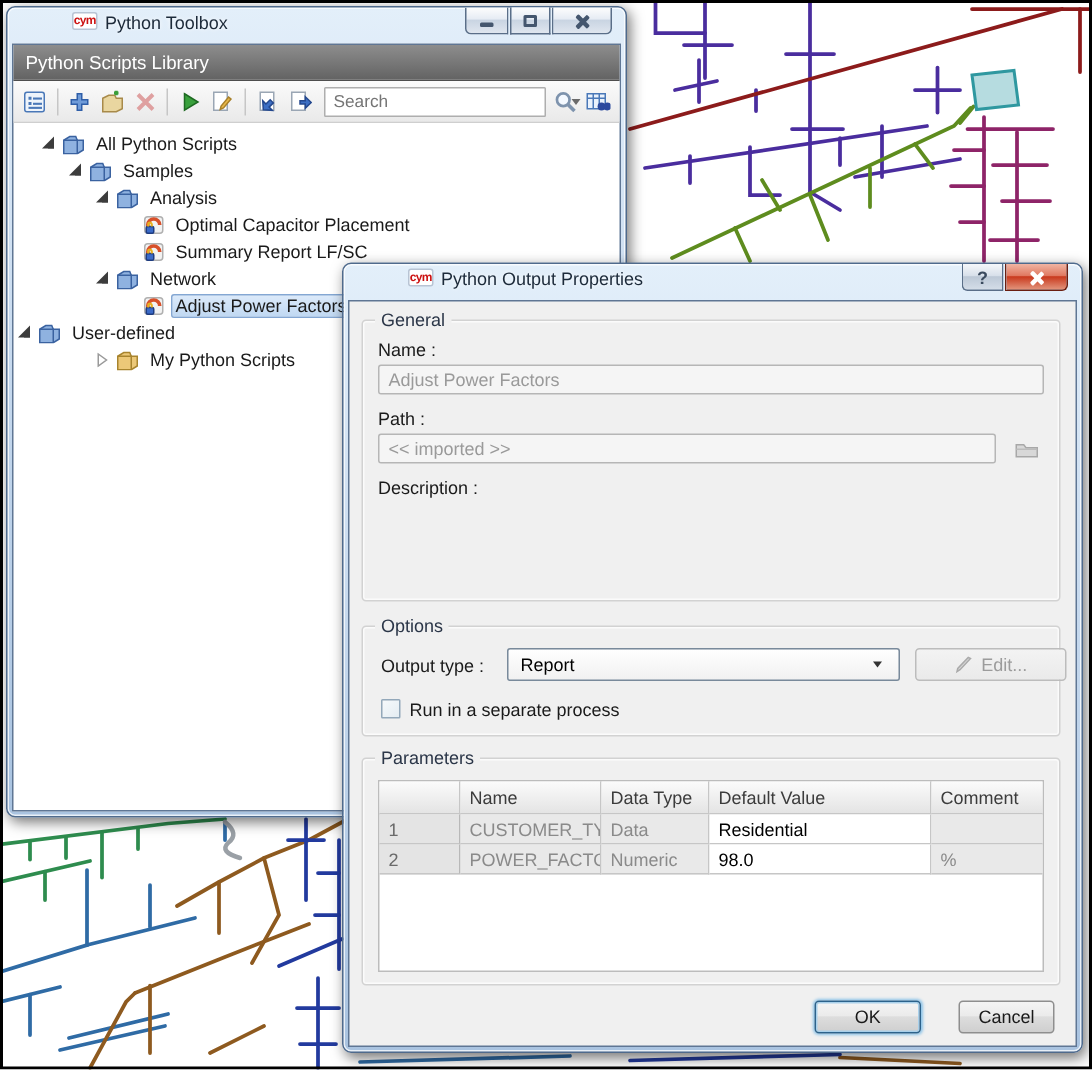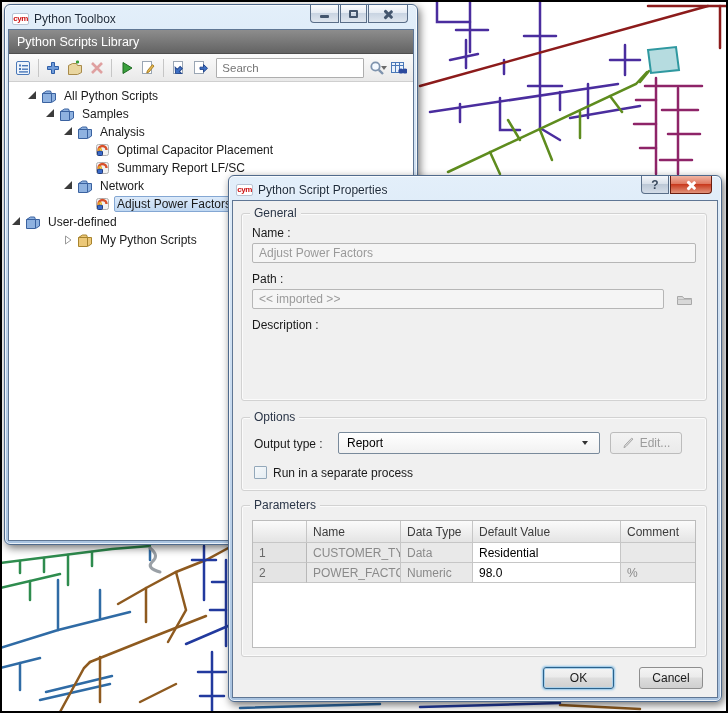--- a/index.html
+++ b/index.html
@@ -10,21 +10,21 @@
   }
   .frame { position:absolute; inset:0; border:2px solid #000; z-index:60; pointer-events:none; }
   #map { position:absolute; inset:0; z-index:0; }
 
   
   .aero {
     position:absolute; border:1px solid #4f6a8c; border-radius:6px; padding:3px;
     background:linear-gradient(180deg,#e3effa 0%,#c6d9ee 45%,#a9c3e0 100%);
     box-shadow:2px 3px 9px rgba(0,0,0,.55), inset 0 0 0 1px rgba(255,255,255,.75);
   }
-  .titlebar { position:relative; height:21px; display:flex; align-items:center; padding:0 4px; }
+  .titlebar { position:relative; height:21px; display:flex; align-items:flex-start; padding:0 4px;margin-left:36px; }
   .titlebar .title { margin-left:5px; color:#1c2a3a; font-size:12px; text-shadow:0 0 3px #fff; }
   .app-icon {
     width:17px; height:12px; background:#fff; border:1px solid #b8c4d4; border-radius:2px;
     color:#cc1111; font-weight:bold; font-size:8px; line-height:10px; text-align:center;
     font-family:"Liberation Sans",sans-serif; letter-spacing:-0.5px;
   }
   .winbtns { position:absolute; top:-3px; right:6px; display:flex; }
   .winbtn {
     height:18px; border:1px solid #5a6e88; border-top:none; display:flex; align-items:center; justify-content:center;
     background:linear-gradient(180deg,#fdfdfd,#e6ecf4 45%,#c9d4e2 50%,#dfe6ef);
@@ -422,21 +422,21 @@
           </span>
         <span class="tlabel">My Python Scripts</span>
       </div>
     </div>
   </div>
 </div>
 
 <div class="aero" id="dialog">
   <div class="titlebar">
     <div class="app-icon">cym</div>
-    <span class="title">Python Script Properties</span>
+    <span class="title">Python Output Properties</span>
     <div class="dlgbtns">
       <div class="dlgbtn help">
           <span>?</span>
         </div>
       <div class="dlgbtn close" style="background:linear-gradient(180deg,#f0b4a2,#e07a62 45%,#c93a1e 50%,#e2947c); border-color:#6a1e10;">
           <span class="glyph-x white"></span>
         </div>
     </div>
   </div>
   <div class="client">
@@ -460,21 +460,21 @@
       <span class="flabel" style="left:10px; top:104px;">Description :</span>
     </div>
 
     <div class="group" style="left:8px; top:216px; width:466px; height:74px;">
       <span class="group-label">Options</span>
       <span class="flabel" style="left:12px; top:19px;text-align:right;">Output type :</span>
       <div class="combobox" style="left:96px; top:14px; width:262px;">
         <span>Report</span>
         <span class="combo-arrow"></span>
       </div>
-      <div class="btn disabled" style="left:368px; top:14px; width:72px;">
+      <div class="btn disabled" style="left:368px; top:14px; width:101px;">
         <svg width="13" height="13">
             <path d="M11,2 L4,9.5 l-2,1.3 0.5,-2.2 7,-7.3 z" fill="#d8d8d8" stroke="#aaa"></path>
           </svg>
         <span>Edit...</span>
       </div>
       <div class="checkbox" style="left:12px; top:48px;"></div>
       <span class="flabel" style="left:31px; top:48px;">Run in a separate process</span>
     </div>
 
     <div class="group" style="left:8px; top:304px; width:466px; height:152px;">

